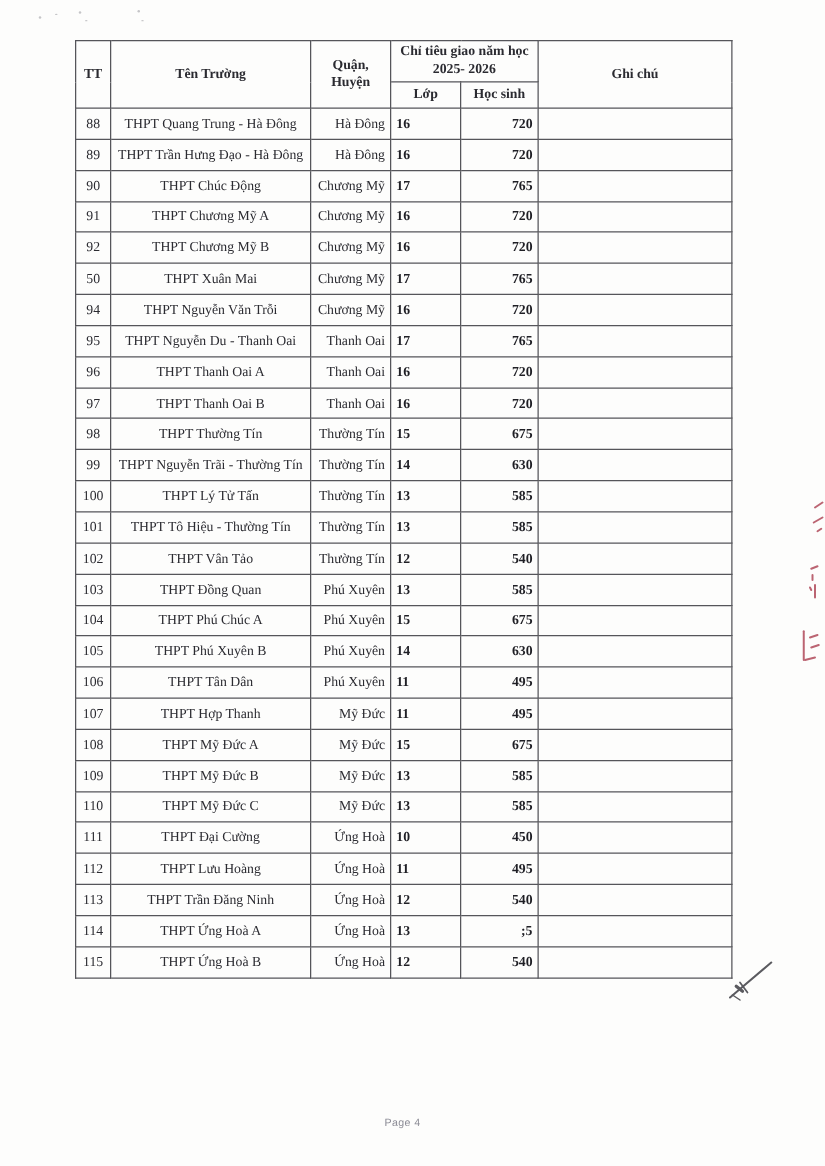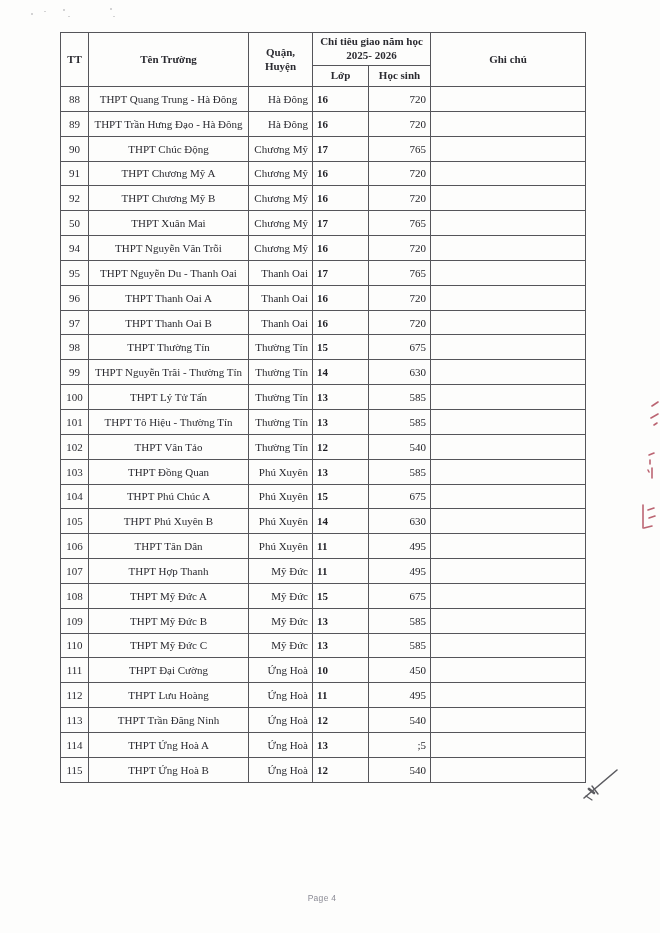--- a/index.html
+++ b/index.html
@@ -39,21 +39,21 @@
     margin-left: 16px;
   }
   tr.head-group { height: 33px; }
   tr.head-sub { height: 21px; }
   tbody tr { height: 24.85px; }
   th.ghichu { }
   td.c-tt { text-align: center; padding: 0 2px; }
   td.c-school { text-align: center; padding-left: 5px; }
   td.c-district { text-align: right; }
   td.c-classes { padding-right: 13px; font-weight: bold; color: #1f1f25; }
-  td.c-students { text-align: right; padding-right: 8px; font-weight: normal; color: #1f1f25; }
+  td.c-students { text-align: right; padding-right: 8px; font-weight: bold; color: #1f1f25; }
   td.c-notes { }
   
   .page-number {
     position: absolute; left: 0; right: 16px; top: 893px;
     text-align: center;
     font-family: "Liberation Sans", sans-serif;
     font-size: 8.5px;
     color: #8b8b95;
     letter-spacing: 0.3px;
   }

